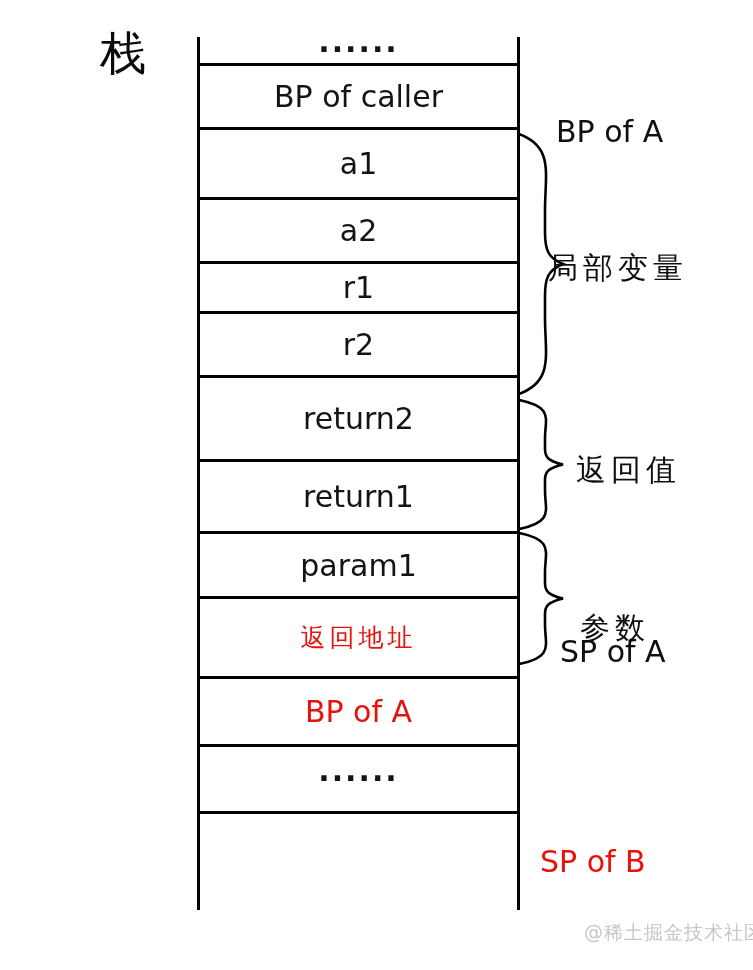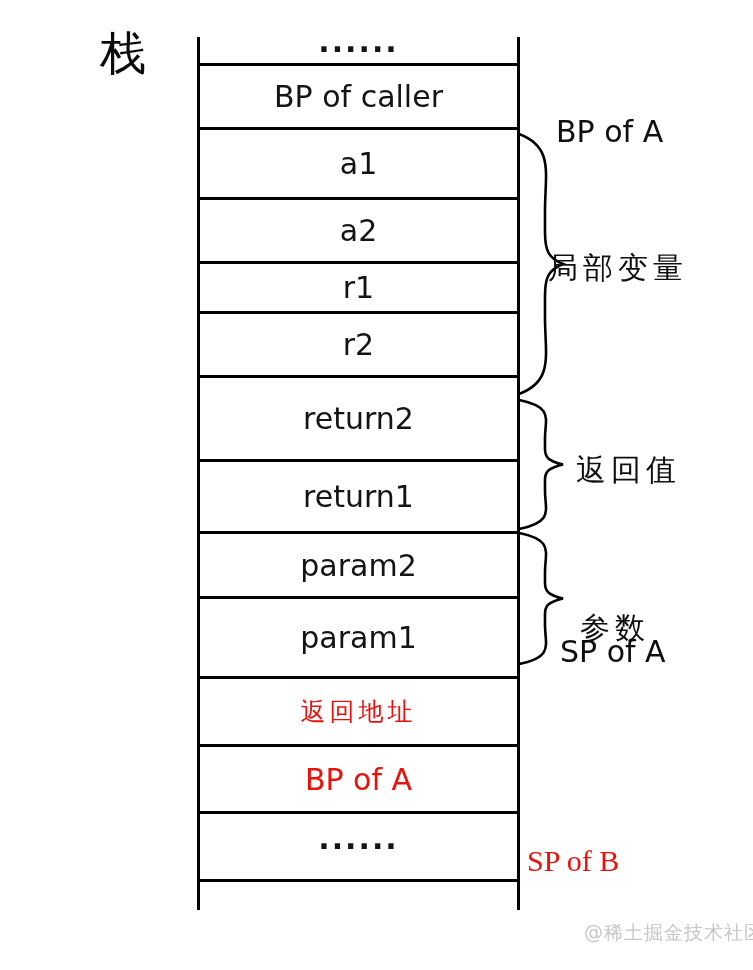--- a/index.html
+++ b/index.html
@@ -68,21 +68,20 @@
 
   <div class="stack-column">
     <div class="row dots">······</div>
     <div class="row">BP of caller</div>
     <div class="row">a1</div>
     <div class="row">a2</div>
     <div class="row">r1</div>
     <div class="row">r2</div>
     <div class="row">return2</div>
     <div class="row">return1</div>
-    <div class="row">param2</div>
     <div class="row">param1</div>
     <div class="row red cjk">返回地址</div>
     <div class="row red">BP of A</div>
     <div class="row dots">······</div>
     <div class="row tail"></div>
   </div>
 
   <div class="side-label" style="left:556px;top:114px;">BP of A</div>
 
   <div class="brace" style="left:518px;top:133px;">
@@ -101,17 +100,17 @@
 
   <div class="brace" style="left:518px;top:532px;">
     <svg width="48" height="133" viewBox="0 0 48 133">
       <path d="M1,1 C36,8 27,20 27,40 L27,51 C27,59 30,63 45,66.5 C30,70 27,74 27,82 L27,93 C27,113 36,125 1,132" fill="none" stroke="#000" stroke-width="2.6" stroke-linecap="round"></path>
     </svg>
   </div>
   <div class="side-label cjk" style="left:580px;top:608px;">参数</div>
 
   <div class="side-label" style="left:560px;top:634px;">SP of A</div>
 
-  <div class="side-label red" style="left:527px;top:844px;font-family:Liberation Serif, serif;">SP of B</div>
+  <div class="side-label red" style="left:540px;top:844px;">SP of B</div>
 
   <div class="watermark">@稀土掘金技术社区</div>
 
 </div>
 
 </body></html>

